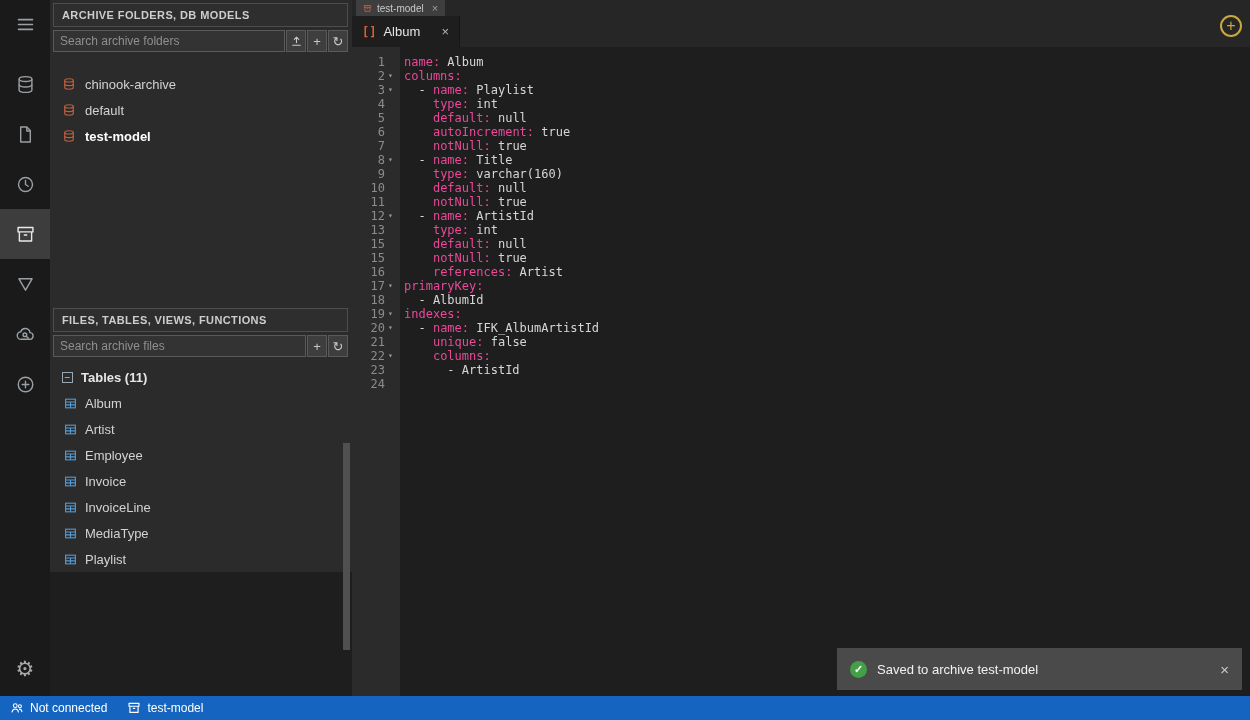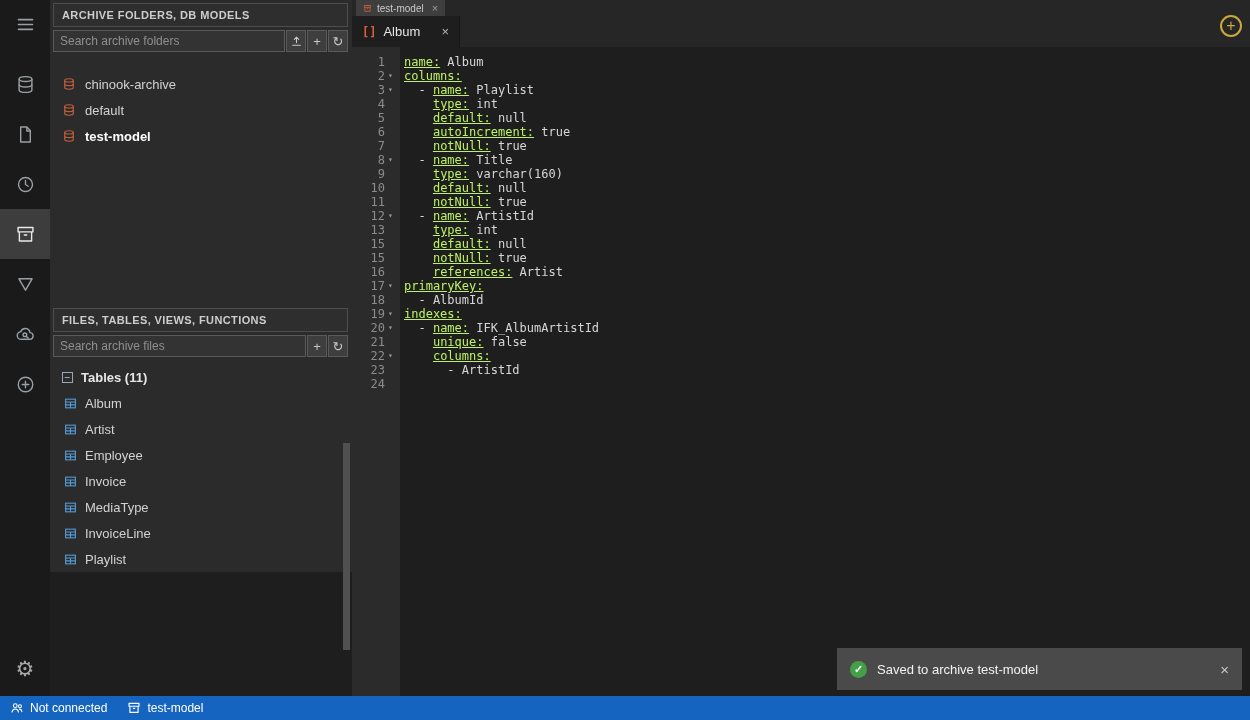--- a/index.html
+++ b/index.html
@@ -64,21 +64,21 @@
           border-radius:50%;color:#c9a83d;font-size:16px;line-height:17px;text-align:center;
           box-sizing:border-box;cursor:pointer;}
   #editor{position:absolute;top:47px;left:0;right:0;bottom:0;}
   .gutterbg{position:absolute;left:0;top:0;bottom:0;width:48px;background:#2b2b2b;}
   #lines{position:absolute;left:0;top:8px;right:0;}
   .cl{display:flex;height:14px;font-family:"DejaVu Sans Mono",monospace;font-size:12px;line-height:14px;}
   .gut{width:48px;min-width:48px;display:flex;color:#8c8c8c;}
   .num{flex:1;text-align:right;padding-right:2px;}
   .fold{width:12px;min-width:12px;font-size:8px;color:#9a9a9a;padding-left:1px;}
   .code{white-space:pre;color:#d6d6d6;padding-left:4px;}
-  .code .key{color:#bef264;text-decoration:underline;}
+  .code .key{color:#ec4899;}
   .code .plain{color:#d6d6d6;}
 
   
   .toast{position:absolute;right:8px;bottom:30px;width:405px;height:42px;background:#4a4a4a;
          display:flex;align-items:center;padding:0 13px;gap:10px;box-sizing:border-box;}
   .check{width:17px;height:17px;min-width:17px;border-radius:50%;background:#43a047;color:#fff;
          font-size:11px;line-height:17px;text-align:center;font-weight:700;}
   .tmsg{font-size:13px;color:#f2f2f2;}
   .toast .x{margin-left:auto;color:#c9c9c9;font-size:15px;cursor:pointer;}
 
@@ -245,30 +245,30 @@
         </span>
         <span class="lbl">Invoice</span>
       </div>
       <div class="item">
         <span class="tico">
           <svg viewBox="0 0 24 24" fill="none" stroke="currentColor" stroke-width="2">
             <rect x="3" y="4" width="18" height="16"></rect>
             <path d="M3 9.2h18M3 14.6h18M12 9.2V20"></path>
           </svg>
         </span>
+        <span class="lbl">InvoiceLine</span>
+      </div>
+      <div class="item">
+        <span class="tico">
+          <svg viewBox="0 0 24 24" fill="none" stroke="currentColor" stroke-width="2">
+            <rect x="3" y="4" width="18" height="16"></rect>
+            <path d="M3 9.2h18M3 14.6h18M12 9.2V20"></path>
+          </svg>
+        </span>
         <span class="lbl">MediaType</span>
-      </div>
-      <div class="item">
-        <span class="tico">
-          <svg viewBox="0 0 24 24" fill="none" stroke="currentColor" stroke-width="2">
-            <rect x="3" y="4" width="18" height="16"></rect>
-            <path d="M3 9.2h18M3 14.6h18M12 9.2V20"></path>
-          </svg>
-        </span>
-        <span class="lbl">InvoiceLine</span>
       </div>
       <div class="item">
         <span class="tico">
           <svg viewBox="0 0 24 24" fill="none" stroke="currentColor" stroke-width="2">
             <rect x="3" y="4" width="18" height="16"></rect>
             <path d="M3 9.2h18M3 14.6h18M12 9.2V20"></path>
           </svg>
         </span>
         <span class="lbl">Playlist</span>
       </div>

